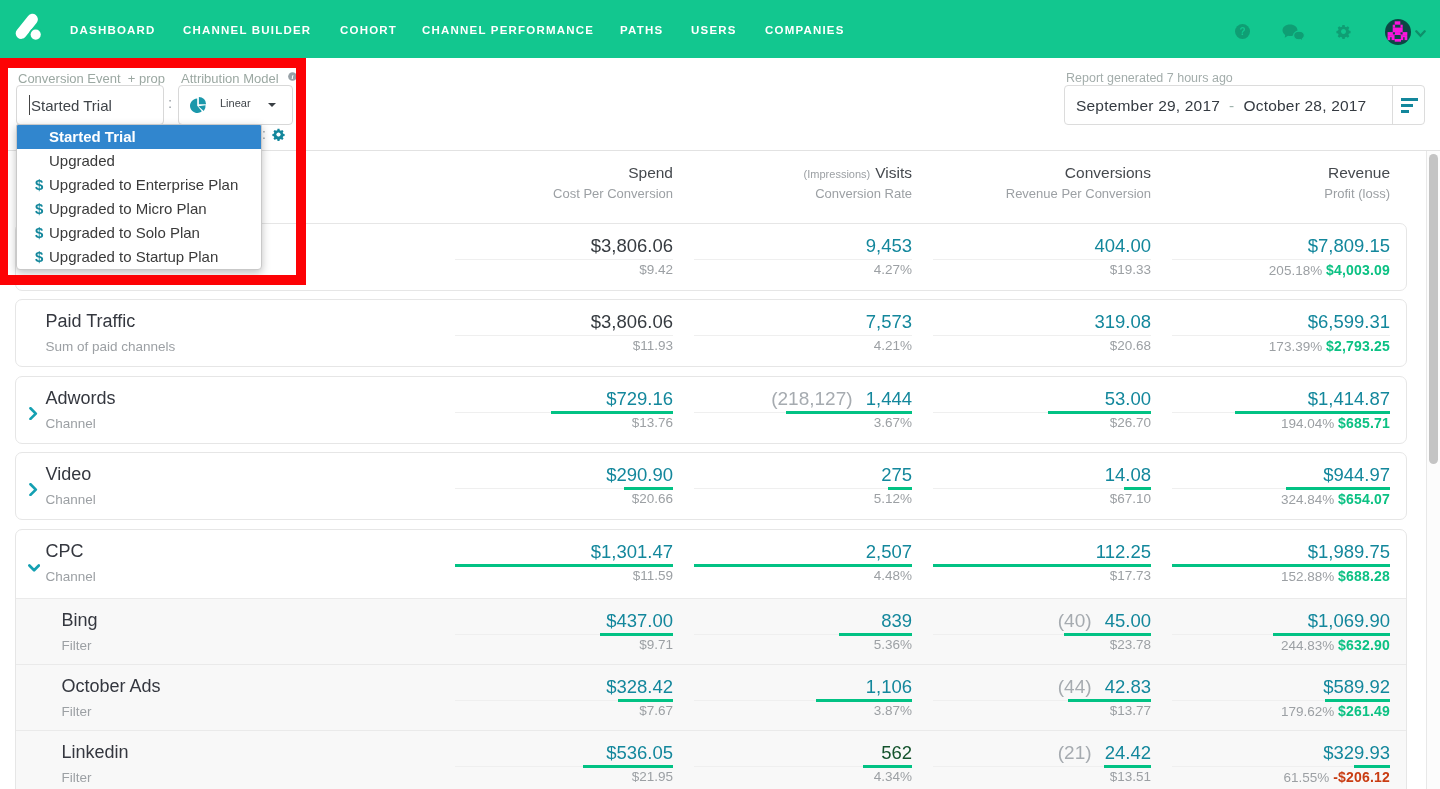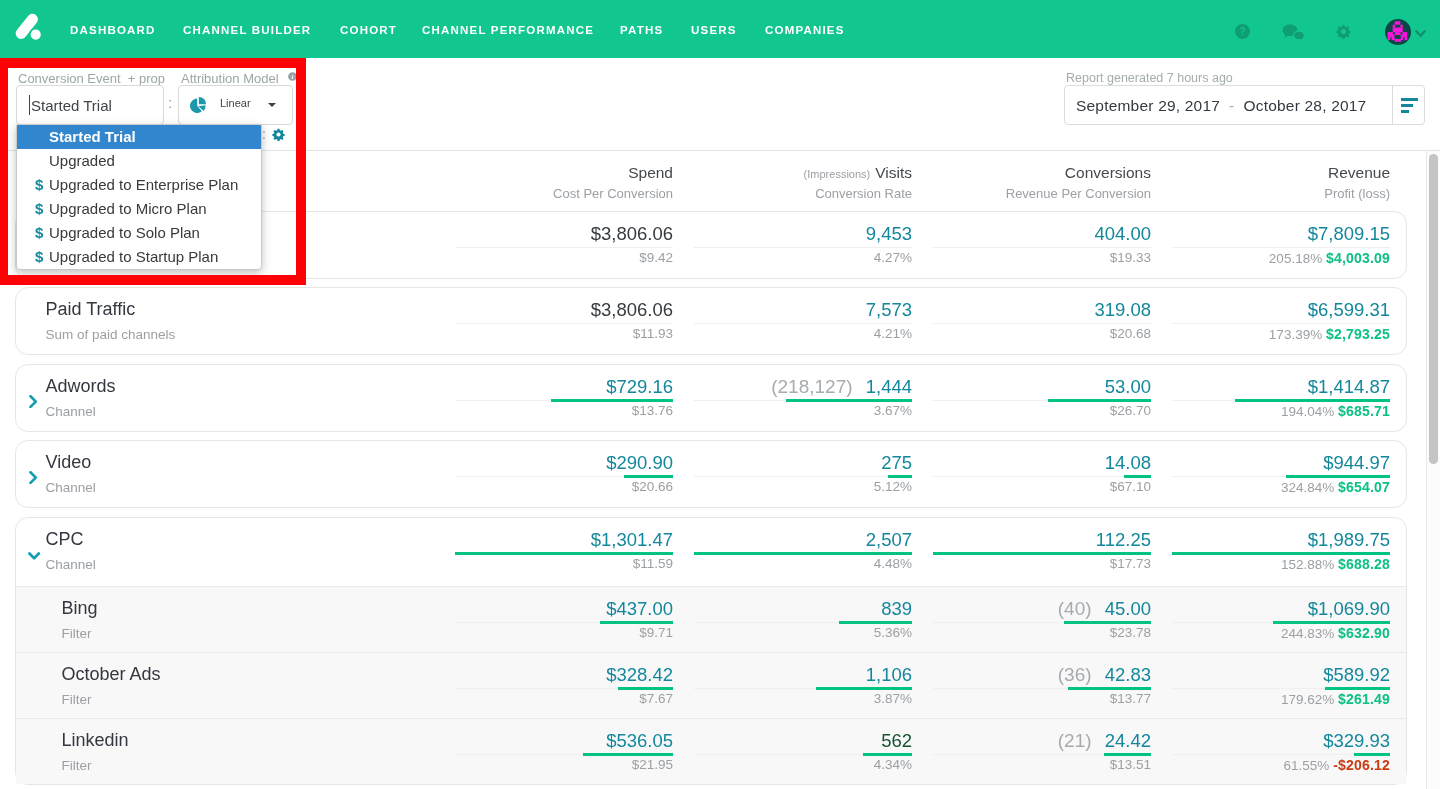--- a/index.html
+++ b/index.html
@@ -1,19 +1,19 @@
 <!DOCTYPE html>
 <html><head><meta charset="utf-8">
 <style>
 * { margin:0; padding:0; box-sizing:border-box; }
 html,body { width:1440px; height:789px; overflow:hidden; background:#fff;
   font-family:"Liberation Sans", sans-serif; position:relative; }
 .nav { position:absolute; left:0; top:0; width:1440px; height:58px; background:#12c78f; }
 .navitem { position:absolute; top:24px; font-size:11.5px; font-weight:700; letter-spacing:1.2px; color:#fff; }
-.card { position:absolute; left:15px; width:1392px; background:#fff; border:1px solid #e6e6e6; border-radius:13px; }
+.card { position:absolute; left:15px; width:1392px; background:#fff; border:1px solid #e6e6e6; border-radius:7px;margin-top:12px; }
 .cell { position:absolute; width:218px; height:66px; }
 .mv { position:absolute; top:11px; right:0; font-size:18.5px; line-height:21px; white-space:nowrap; }
 .pre { font-size:19px; color:#a6abb0; margin-right:8px;text-align:right; }
 .gline { position:absolute; top:35px; left:0; width:218px; height:1px; background:#efefef; }
 .bar { position:absolute; top:33.5px; right:0; height:3px; background:#02c284; }
 .sv { position:absolute; top:38px; right:0; font-size:13.5px; color:#9ca0a4; white-space:nowrap; }
 .sv b { font-weight:700; font-size:14px; letter-spacing:0.2px; }
 .nm { position:absolute; left:29.5px; top:11px; font-size:18px; color:#34373f; }
 .ns { position:absolute; left:29.5px; top:38.5px; font-size:13.5px; color:#9ca0a4; }
 .subrow { position:absolute; left:0; width:1390px; height:66px; background:#f8f8f8; border-top:1px solid #eaeaea; }
@@ -298,21 +298,21 @@
         <div class="bar" style="width:55px"></div>
         <div class="sv">$7.67</div>
       </div>
       <div class="cell" style="left:678px;top:0px">
         <div class="mv" style="color:#13879c">1,106</div>
         <div class="gline"></div>
         <div class="bar" style="width:96px"></div>
         <div class="sv">3.87%</div>
       </div>
       <div class="cell" style="left:917px;top:0px">
-        <div class="mv" style="color:#13879c"><span class="pre">(36)</span> 42.83</div>
+        <div class="mv" style="color:#13879c"><span class="pre">(44)</span> 42.83</div>
         <div class="gline"></div>
         <div class="bar" style="width:83px"></div>
         <div class="sv">$13.77</div>
       </div>
       <div class="cell" style="left:1156px;top:0px">
         <div class="mv" style="color:#13879c">$589.92</div>
         <div class="gline"></div>
         <div class="bar" style="width:65px"></div>
         <div class="sv">179.62% <b style="color:#0bc183">$261.49</b></div>
       </div>

